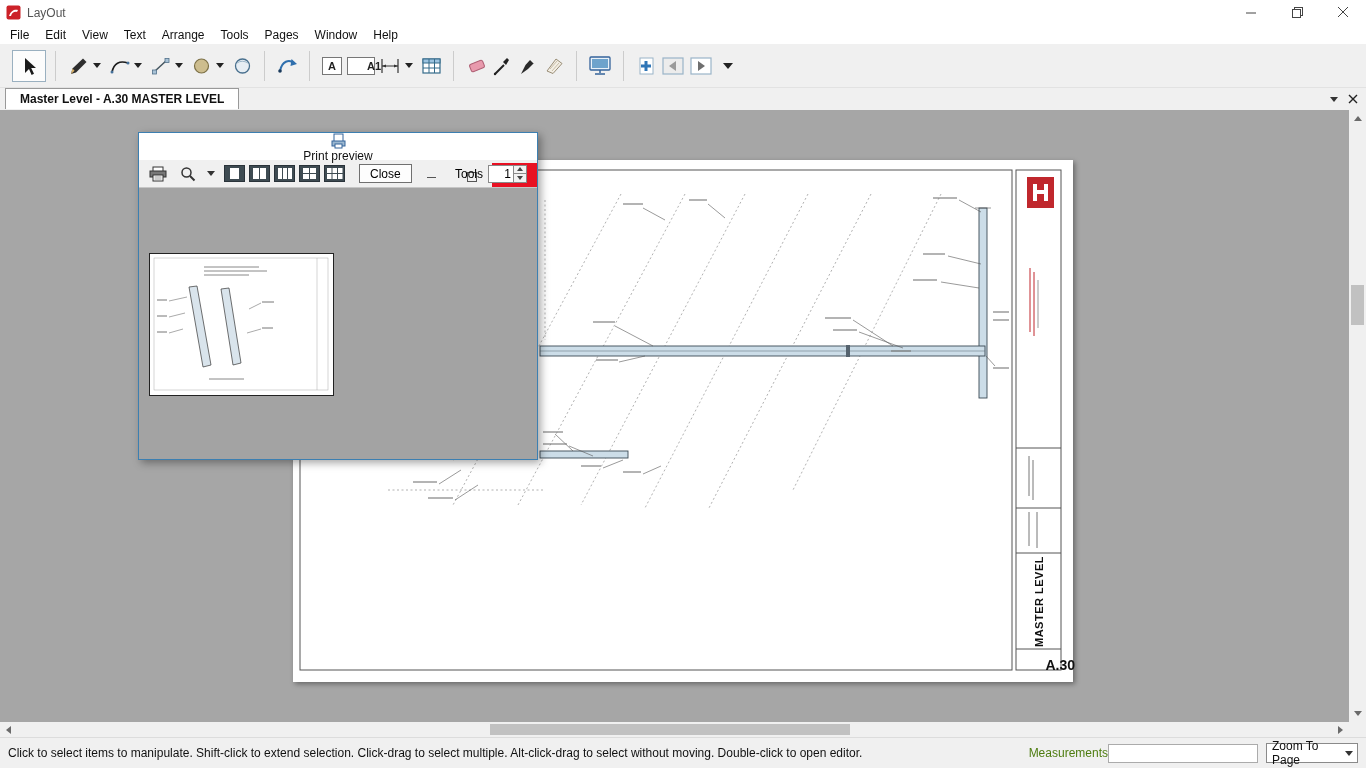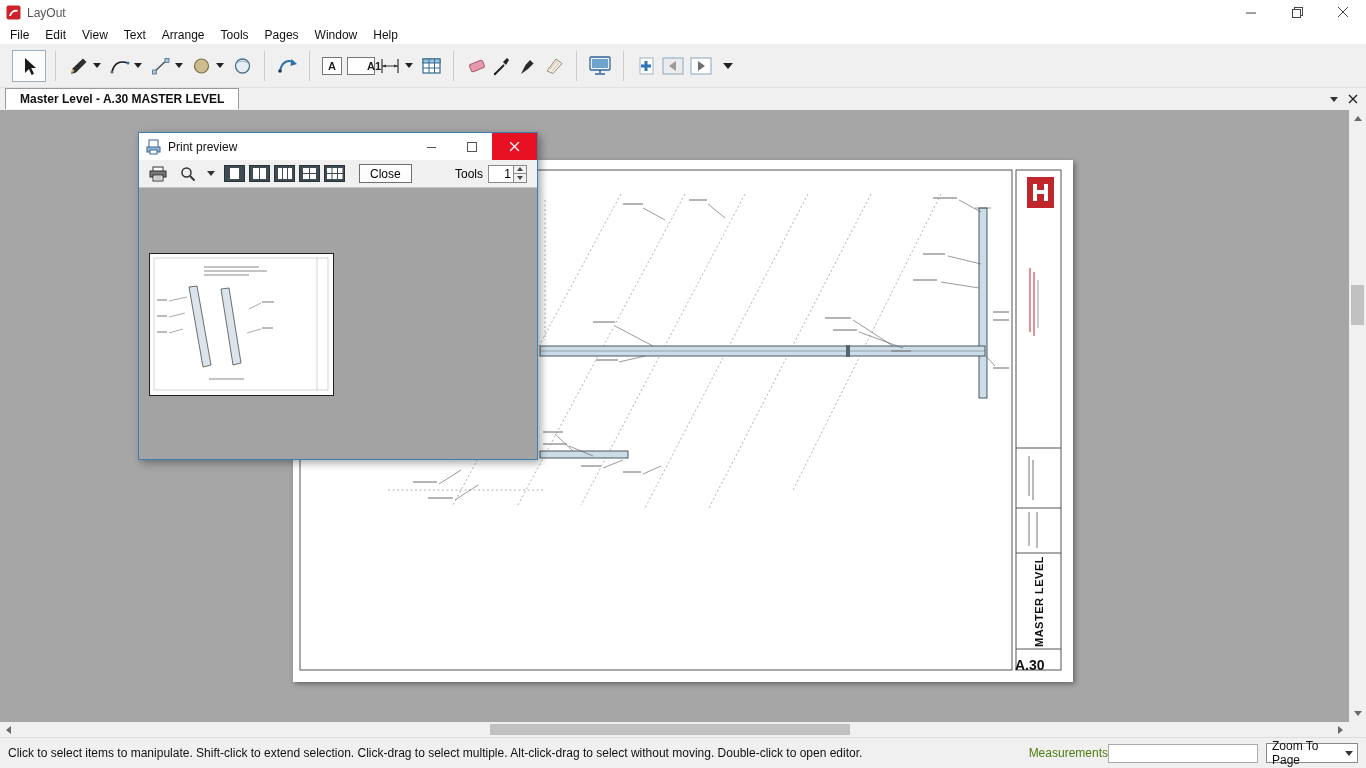--- a/index.html
+++ b/index.html
@@ -41,25 +41,25 @@
   .dot { stroke:#8f8f8f; stroke-width:0.7; stroke-dasharray:2,2.5; }
   .fillm { fill:#ccdde8; stroke:#3a4a55; stroke-width:0.9; }
   .thin { stroke:#5a6a75; stroke-width:0.5; }
   .ann { stroke:#555; stroke-width:0.6; fill:none; }
   .txt { stroke:#777; stroke-width:1.1; }
   .txtr { stroke:#c0272d; stroke-width:1; }
   .logo { position:absolute; left:734px; top:17px; width:27px; height:31px; background:#c0272d; display:flex; align-items:center; justify-content:center; }
   .logo-h { width:15px; height:17px; border-left:4px solid #fff; border-right:4px solid #fff; position:relative; }
   .logo-h::after { content:""; position:absolute; left:0; right:0; top:6px; height:4px; background:#fff; }
   .sheet-title { position:absolute; left:727px; top:395px; width:38px; height:93px; display:flex; align-items:center; justify-content:center; writing-mode:vertical-rl; transform:rotate(180deg); font-size:11px; font-weight:bold; letter-spacing:0.5px; color:#111; }
-  .sheet-number { position:absolute; left:722px; top:497px; width:60px; text-align:left; font-size:14px; font-weight:bold; color:#111; }
+  .sheet-number { position:absolute; left:722px; top:497px; width:60px; text-align:right; font-size:14px; font-weight:bold; color:#111; }
 
   
   .dialog { position:absolute; left:138px; top:22px; width:400px; height:328px; background:#f0f0f0; border:1px solid #3c7fb1; box-shadow:3px 3px 8px rgba(0,0,0,0.35); }
-  .dlg-titlebar { height:27px; background:#fff; display:flex; align-items:center; }
+  .dlg-titlebar { height:27px; background:#fff; display:flex; align-items:center;flex-direction:column; }
   .dlg-icon { margin:0 6px 0 7px; display:flex; }
   .dlg-title { font-size:12px; color:#111; }
   .dlg-controls { margin-left:auto; display:flex; height:27px; }
   .dlg-btn { width:40px; height:27px; display:flex; align-items:center; justify-content:center; }
   .dlg-close { width:45px; background:#e81123; }
   .dlg-toolbar { height:27px; background:#f0f0f0; display:flex; align-items:center; padding:0 6px; gap:4px; }
   .layout-btn { width:21px; height:17px; background:#3e4b52; border:1px solid #2a333a; display:flex; align-items:center; justify-content:center; gap:1px; }
   .layout-btn i { display:block; background:#fff; }
   .dlg-close-btn { margin-left:10px; background:#fdfdfd; border:1px solid #707070; font-size:12px; padding:1px 10px; height:19px; display:flex; align-items:center; }
   .dlg-page { margin-left:auto; display:flex; align-items:center; gap:5px; font-size:12px; padding-right:4px; }

